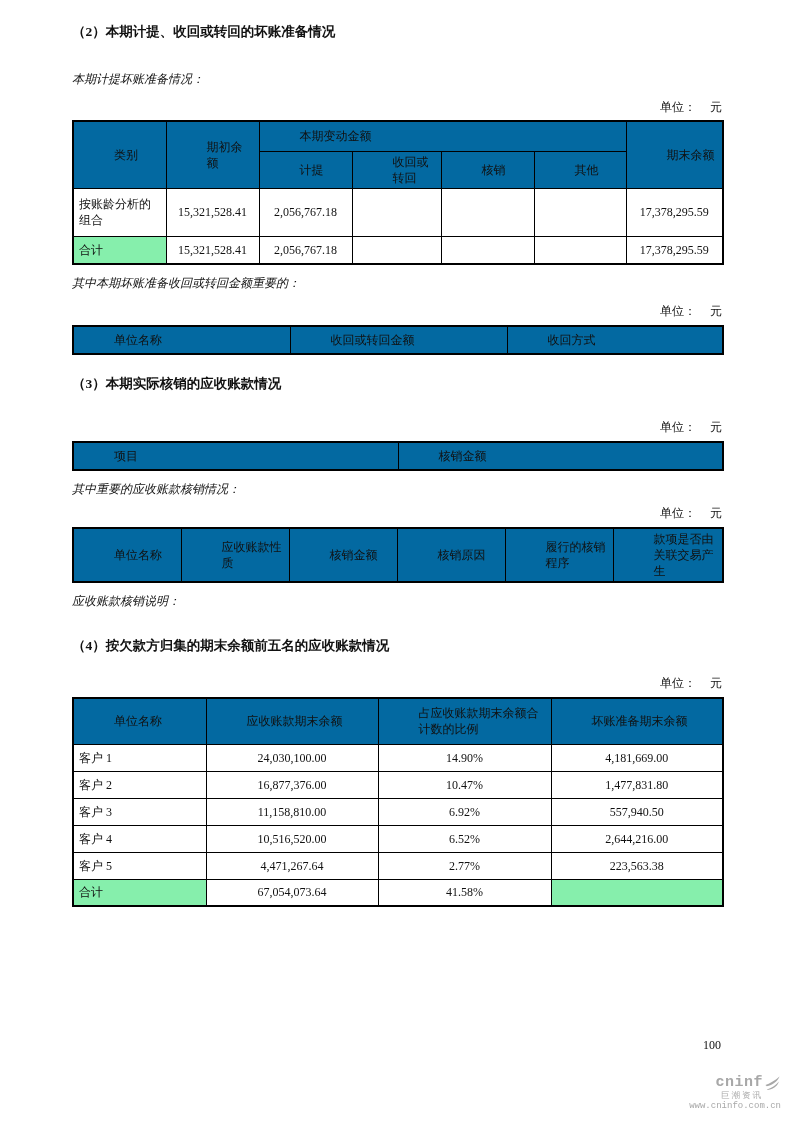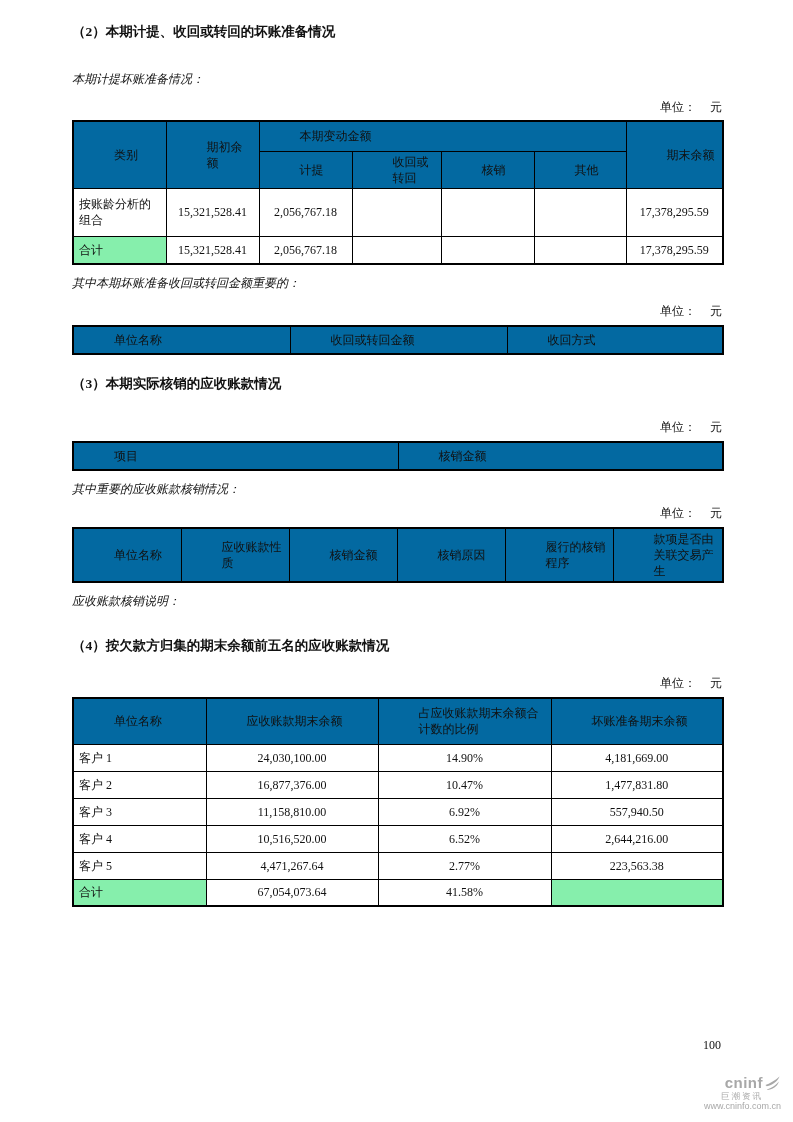--- a/index.html
+++ b/index.html
@@ -72,21 +72,21 @@
   .page-number{
     position:absolute;
     right:72px;top:1038px;
     font-size:12px;color:#111;
   }
   .cninfo-logo{
     position:absolute;
     right:12px;bottom:10px;
     text-align:right;
     color:#a8a8a8;
-    font-family:Liberation Sans, sans-serif;
+    font-family:Liberation Mono, monospace;
     line-height:1.1;
   }
   .logo-row{display:flex;align-items:center;justify-content:flex-end;}
   .logo-brand{font-size:15px;font-weight:bold;letter-spacing:0.5px;}
   .logo-swoosh{width:17px;height:17px;margin-left:1px;}
   .logo-cn{font-size:8.5px;letter-spacing:2px;margin-right:18px;}
   .logo-url{font-size:9px;margin-top:1px;}
 </style>
 </head>
 <body>

